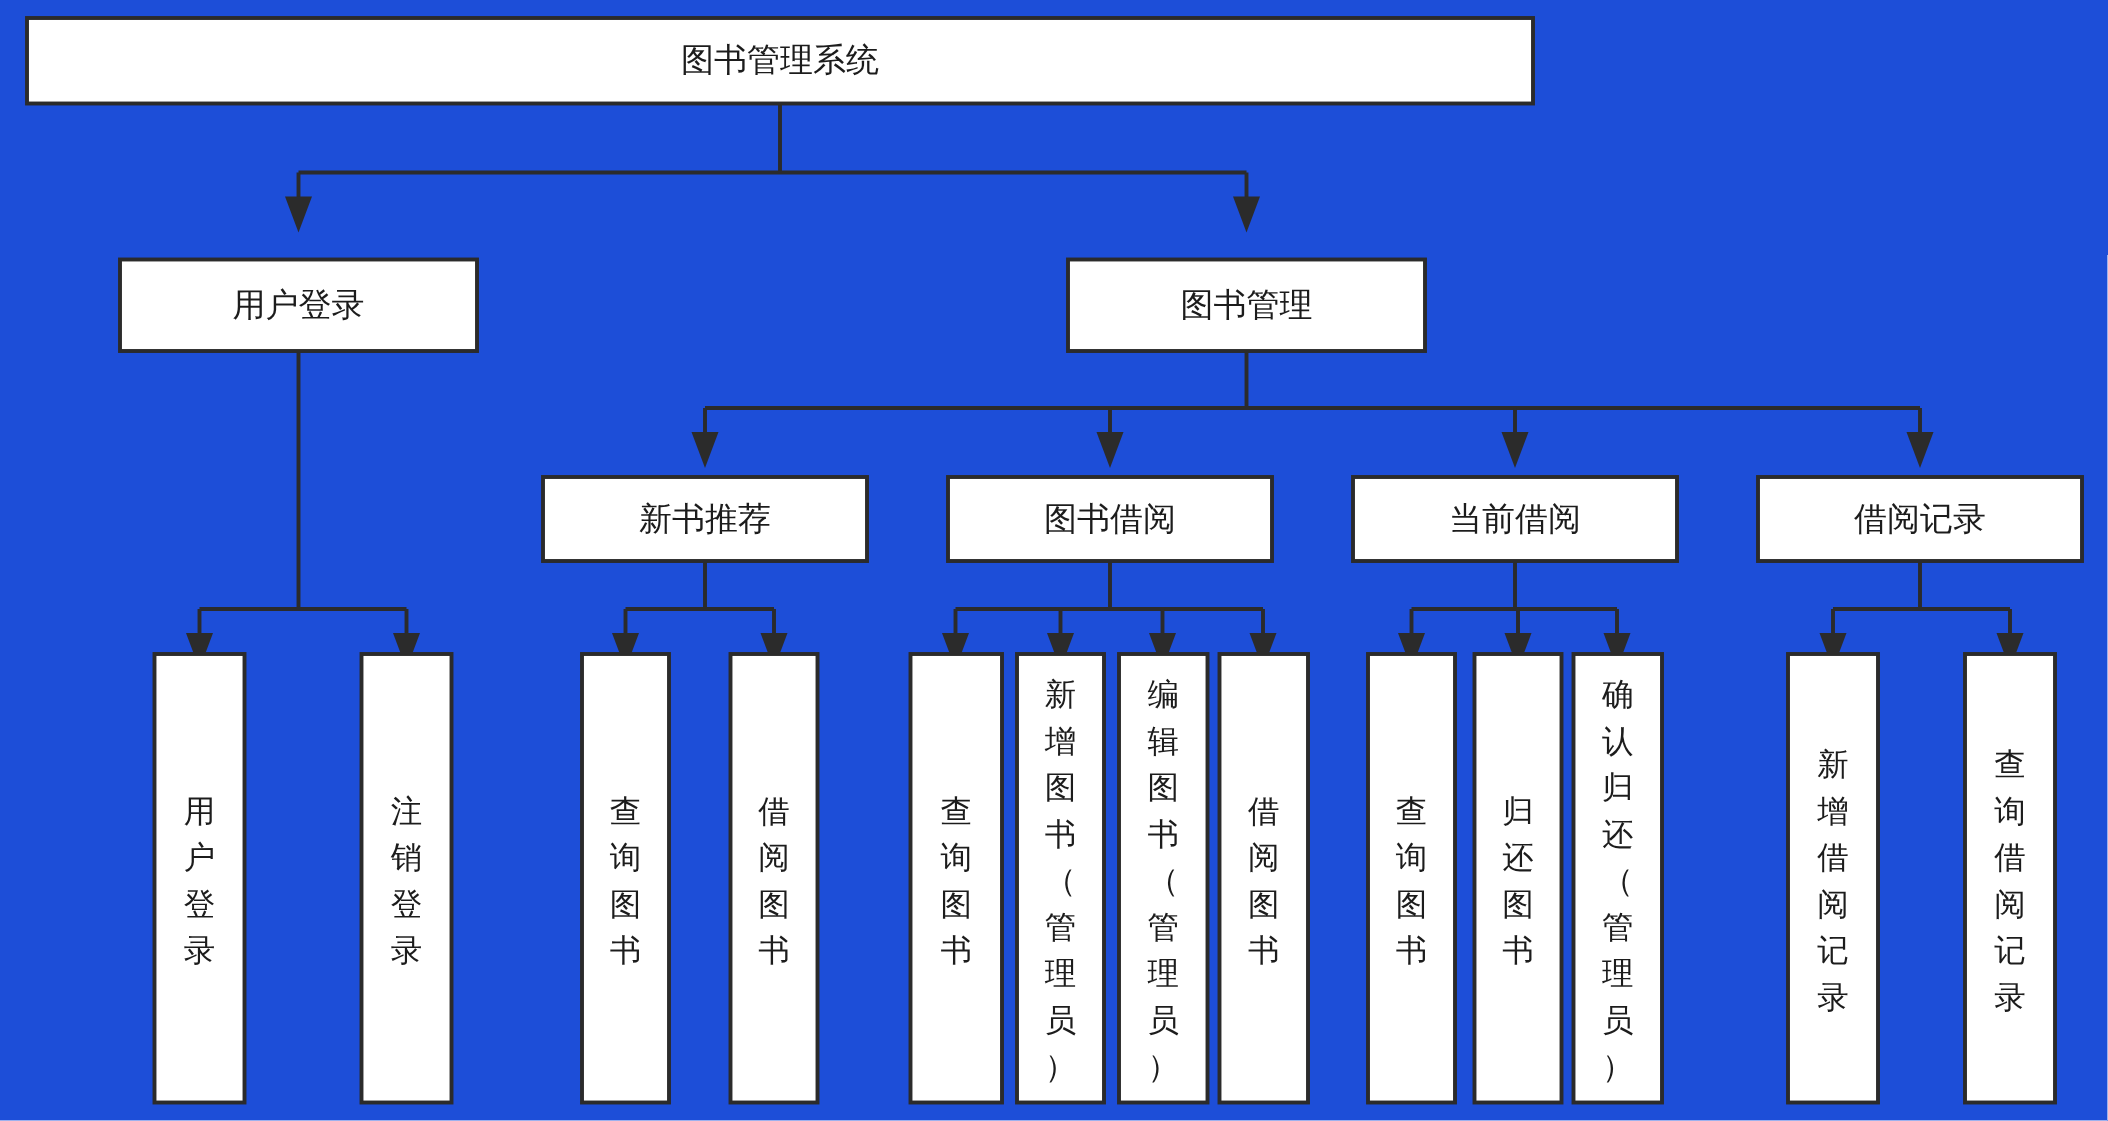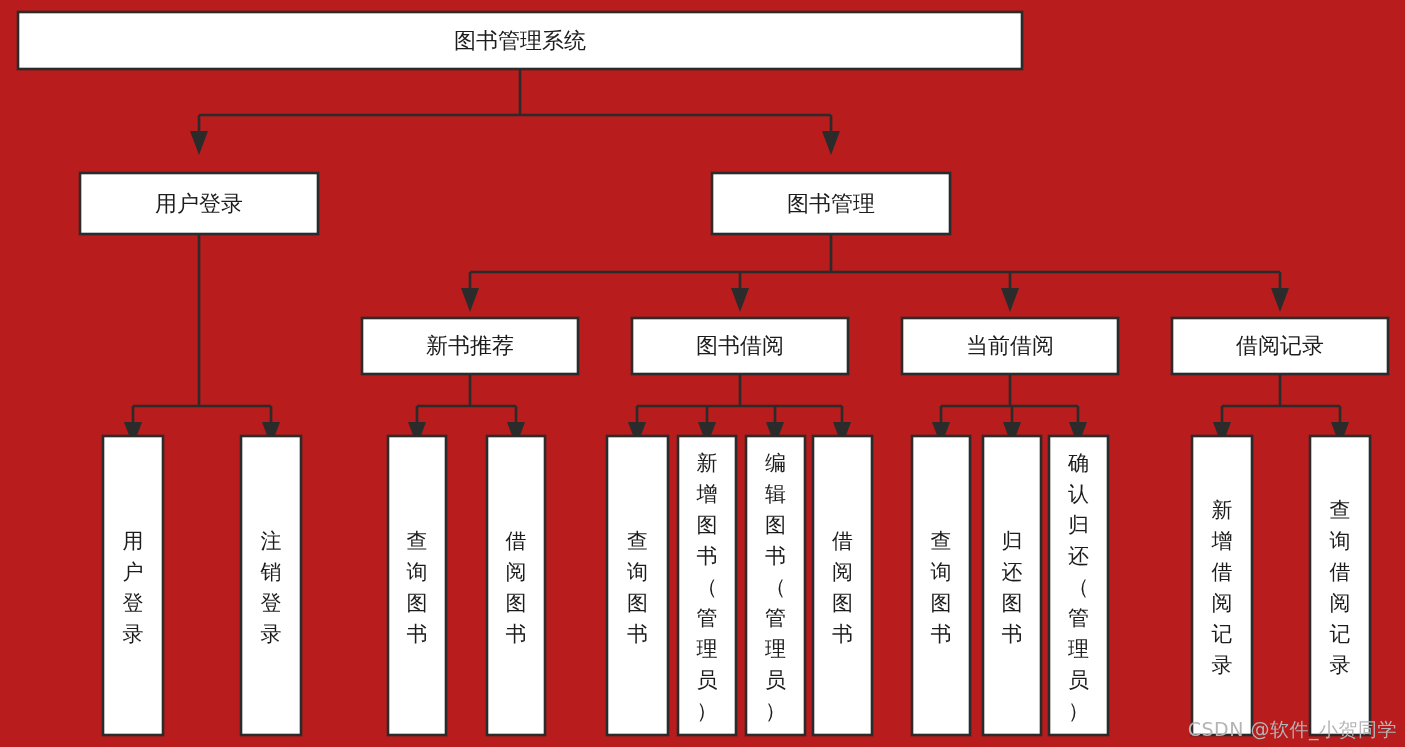--- a/index.html
+++ b/index.html
@@ -11,21 +11,21 @@
   body {
     width: 1405px;
     height: 747px;
     overflow: hidden;
     font-family: "DejaVu Sans", "Liberation Sans", sans-serif;
   }
   #diagram-root {
     position: relative;
     width: 1405px;
     height: 747px;
-    background: #b91c1c;
+    background: #1d4ed8;
   }
   svg.diagram-canvas {
     position: absolute;
     left: 0;
     top: 0;
     width: 1405px;
     height: 747px;
     display: block;
   }
   .node-box {
@@ -217,14 +217,13 @@
         <g>
           <rect class="node-box" x="1192" y="436" width="60" height="299"></rect>
           <text class="node-label-v" x="1222" y="516.68"><tspan x="1222" dy="0">新</tspan><tspan x="1222" dy="31">增</tspan><tspan x="1222" dy="31">借</tspan><tspan x="1222" dy="31">阅</tspan><tspan x="1222" dy="31">记</tspan><tspan x="1222" dy="31">录</tspan></text>
         </g>
         <g>
           <rect class="node-box" x="1310" y="436" width="60" height="299"></rect>
           <text class="node-label-v" x="1340" y="516.68"><tspan x="1340" dy="0">查</tspan><tspan x="1340" dy="31">询</tspan><tspan x="1340" dy="31">借</tspan><tspan x="1340" dy="31">阅</tspan><tspan x="1340" dy="31">记</tspan><tspan x="1340" dy="31">录</tspan></text>
         </g>
       </g>
   </svg>
-  <div class="watermark-text">CSDN @软件_小贺同学</div>
 </div>
 
 </body></html>

